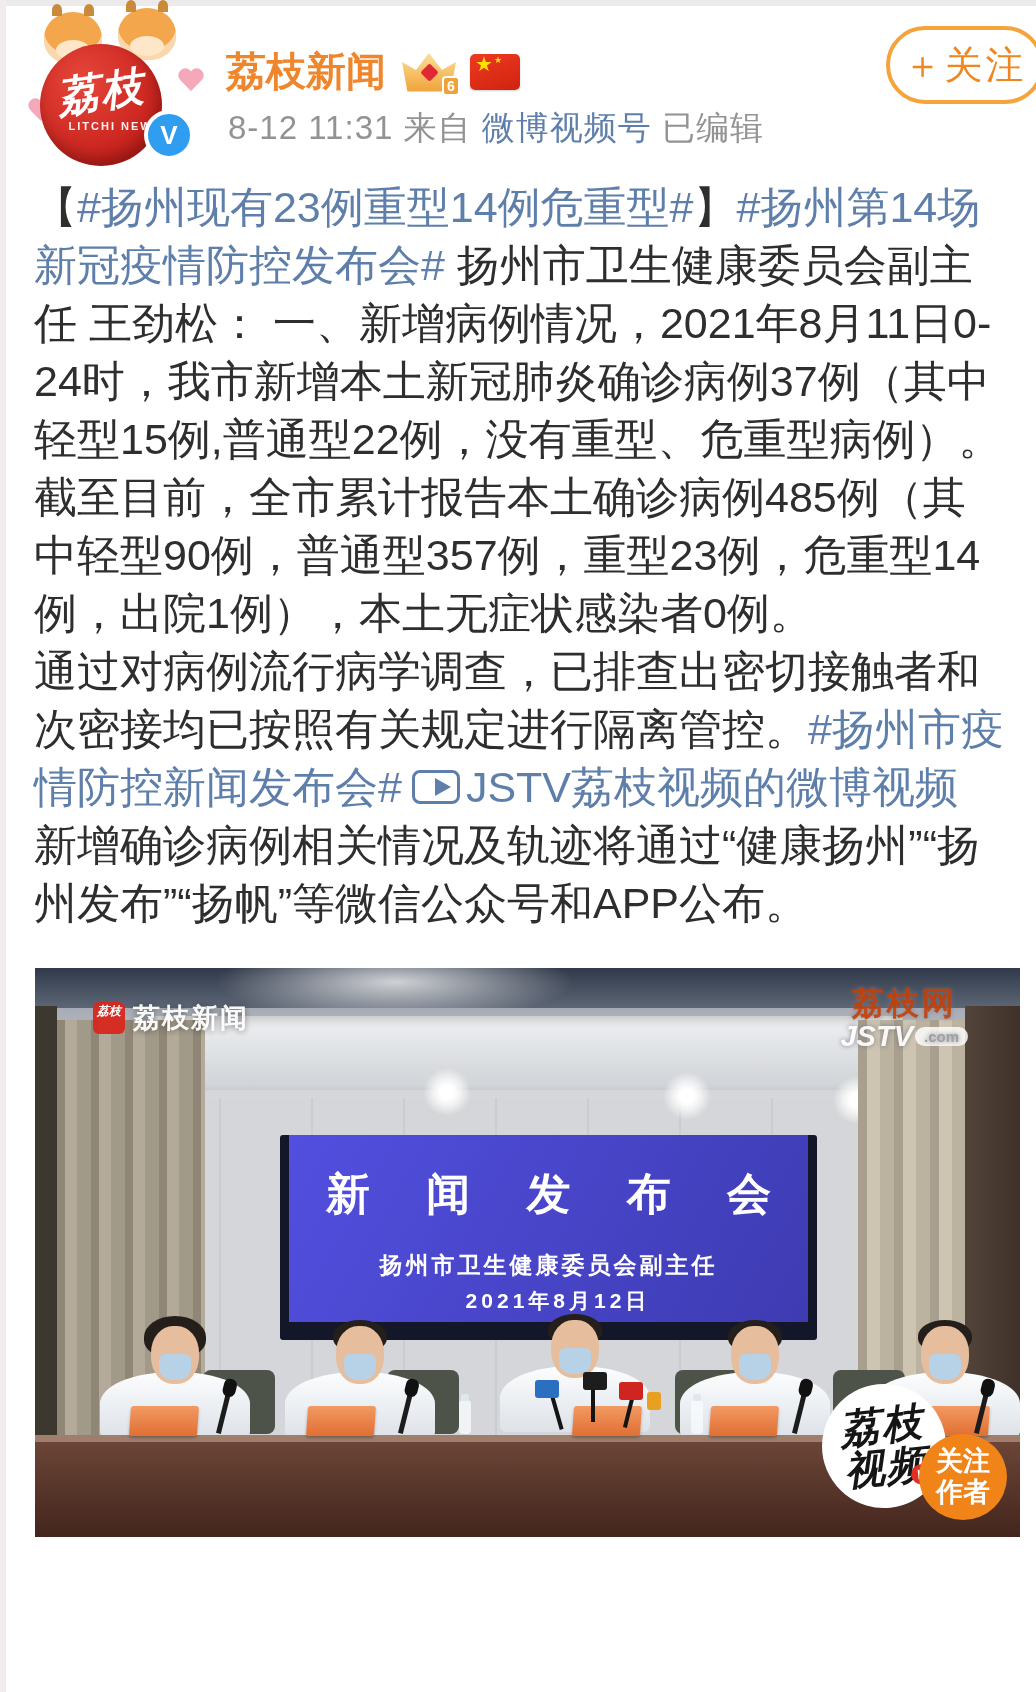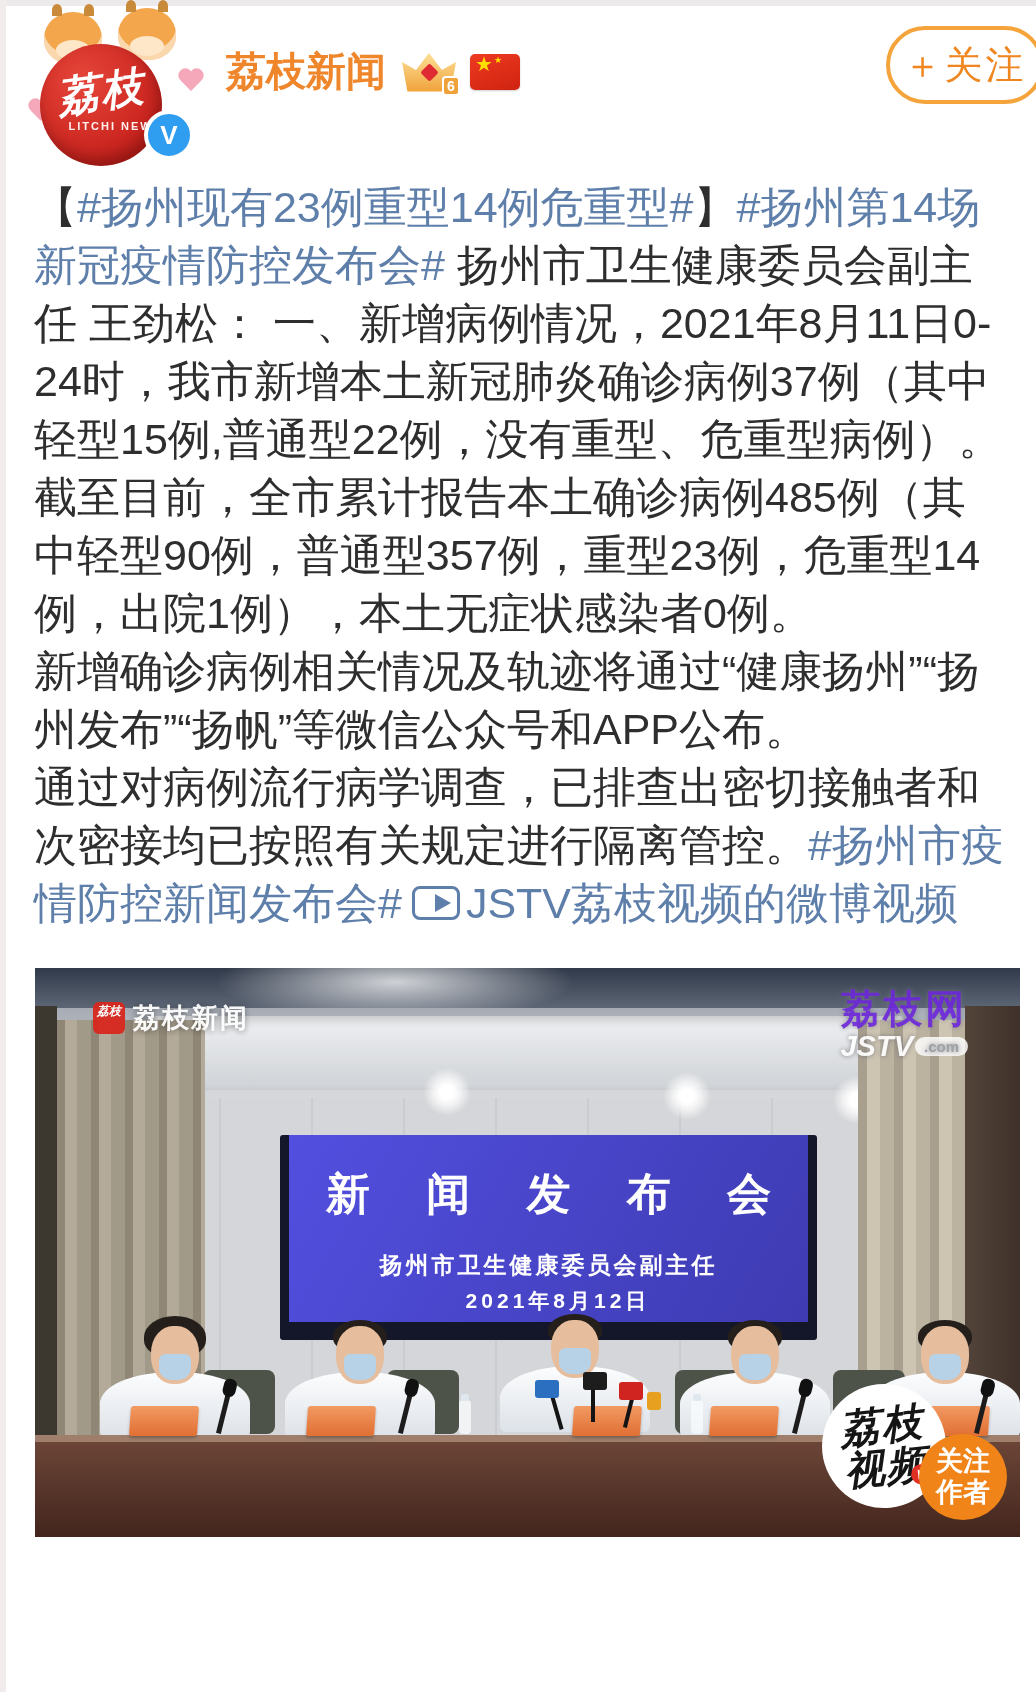--- a/index.html
+++ b/index.html
@@ -140,21 +140,21 @@
     border-radius:4px; top:432px; }
   .bottle::before { content:""; position:absolute; left:2px; top:-6px; width:8px; height:7px;
     background:#dfe8ee; border-radius:2px; }
   .wm-tl { position:absolute; left:58px; top:32px; display:flex; align-items:center; opacity:.95; }
   .wm-tl-logo { width:32px; height:32px; background:#d8281f; border-radius:6px;
     color:#fff; font-size:12px; font-weight:bold; text-align:center; line-height:15px;
     padding-top:2px; font-style:italic; }
   .wm-tl-text { margin-left:8px; color:#fff; font-size:27px; font-weight:bold; letter-spacing:2px;
     text-shadow:0 1px 6px rgba(0,0,0,.45); }
   .wm-tr { position:absolute; right:52px; top:14px; text-align:center; opacity:.92; }
-  .wm-tr-l1 { color:#6d28d9; font-size:39px; font-weight:900; letter-spacing:3px;
+  .wm-tr-l1 { color:#c2410c; font-size:32px; font-weight:900; letter-spacing:3px;
     text-shadow:0 0 5px rgba(120,120,130,.8); }
   .wm-tr-l2 { margin-top:-6px; color:#fff; font-size:29px; font-weight:900; font-style:italic;
     text-shadow:0 0 5px rgba(110,110,120,.9); }
   .wm-tr-com { display:inline-block; background:rgba(255,255,255,.9); color:#9aa0a8;
     font-size:15px; font-weight:bold; font-style:normal; border-radius:12px; padding:1px 9px;
     vertical-align:4px; margin-left:2px;text-align:right; }
   .sticker-white { position:absolute; left:787px; top:416px; width:124px; height:124px;
     background:#fff; border-radius:50%; transform:rotate(-6deg); z-index:4;
     display:flex; flex-direction:column; justify-content:center; align-items:center; }
   .sticker-line { color:#151515; font-size:40px; font-weight:900; line-height:42px;
@@ -193,33 +193,39 @@
       <span class="crown-shape"></span>
       <span class="crown-gem"></span>
       <span class="crown-num">6</span>
     </span>
     <span class="flag">
       <span class="star-big">★</span>
       <span class="star-sm">★</span>
     </span>
   </div>
 
+  <div class="time-row">
+    <span>8-12 11:31</span>
+    <span>来自</span>
+    <span class="lnk">微博视频号</span>
+    <span>已编辑</span>
+  </div>
 
   <div class="follow-btn">＋关注</div>
 </div>
 
 <div class="post-text">
   <p>
     <span>【</span><span class="t-link">#扬州现有23例重型14例危重型#</span><span>】</span><span class="t-link">#扬州第14场新冠疫情防控发布会#</span><span> 扬州市卫生健康委员会副主任 王劲松： 一、新增病例情况，2021年8月11日0-24时，我市新增本土新冠肺炎确诊病例37例（其中轻型15例,普通型22例，没有重型、危重型病例）。截至目前，全市累计报告本土确诊病例485例（其中轻型90例，普通型357例，重型23例，危重型14例，出院1例），本土无症状感染者0例。</span>
   </p>
   <p>
-    <span>新增确诊病例相关情况及轨迹将通过“健康扬州”“扬州发布”“扬帆”等微信公众号和APP公布。</span>
+    <span>通过对病例流行病学调查，已排查出密切接触者和次密接均已按照有关规定进行隔离管控。</span><span class="t-link">#扬州市疫情防控新闻发布会#</span><span class="video-ico"></span><span class="t-link">JSTV荔枝视频的微博视频</span>
   </p>
   <p>
-    <span>通过对病例流行病学调查，已排查出密切接触者和次密接均已按照有关规定进行隔离管控。</span><span class="t-link">#扬州市疫情防控新闻发布会#</span><span class="video-ico"></span><span class="t-link">JSTV荔枝视频的微博视频</span>
+    <span>新增确诊病例相关情况及轨迹将通过“健康扬州”“扬州发布”“扬帆”等微信公众号和APP公布。</span>
   </p>
 </div>
 
 <div class="video">
   <div class="ceiling-dark"></div>
   <div class="flare"></div>
   <div class="ceiling">
     <div class="ceil-panel"></div>
   </div>
   <div class="wall"></div>

